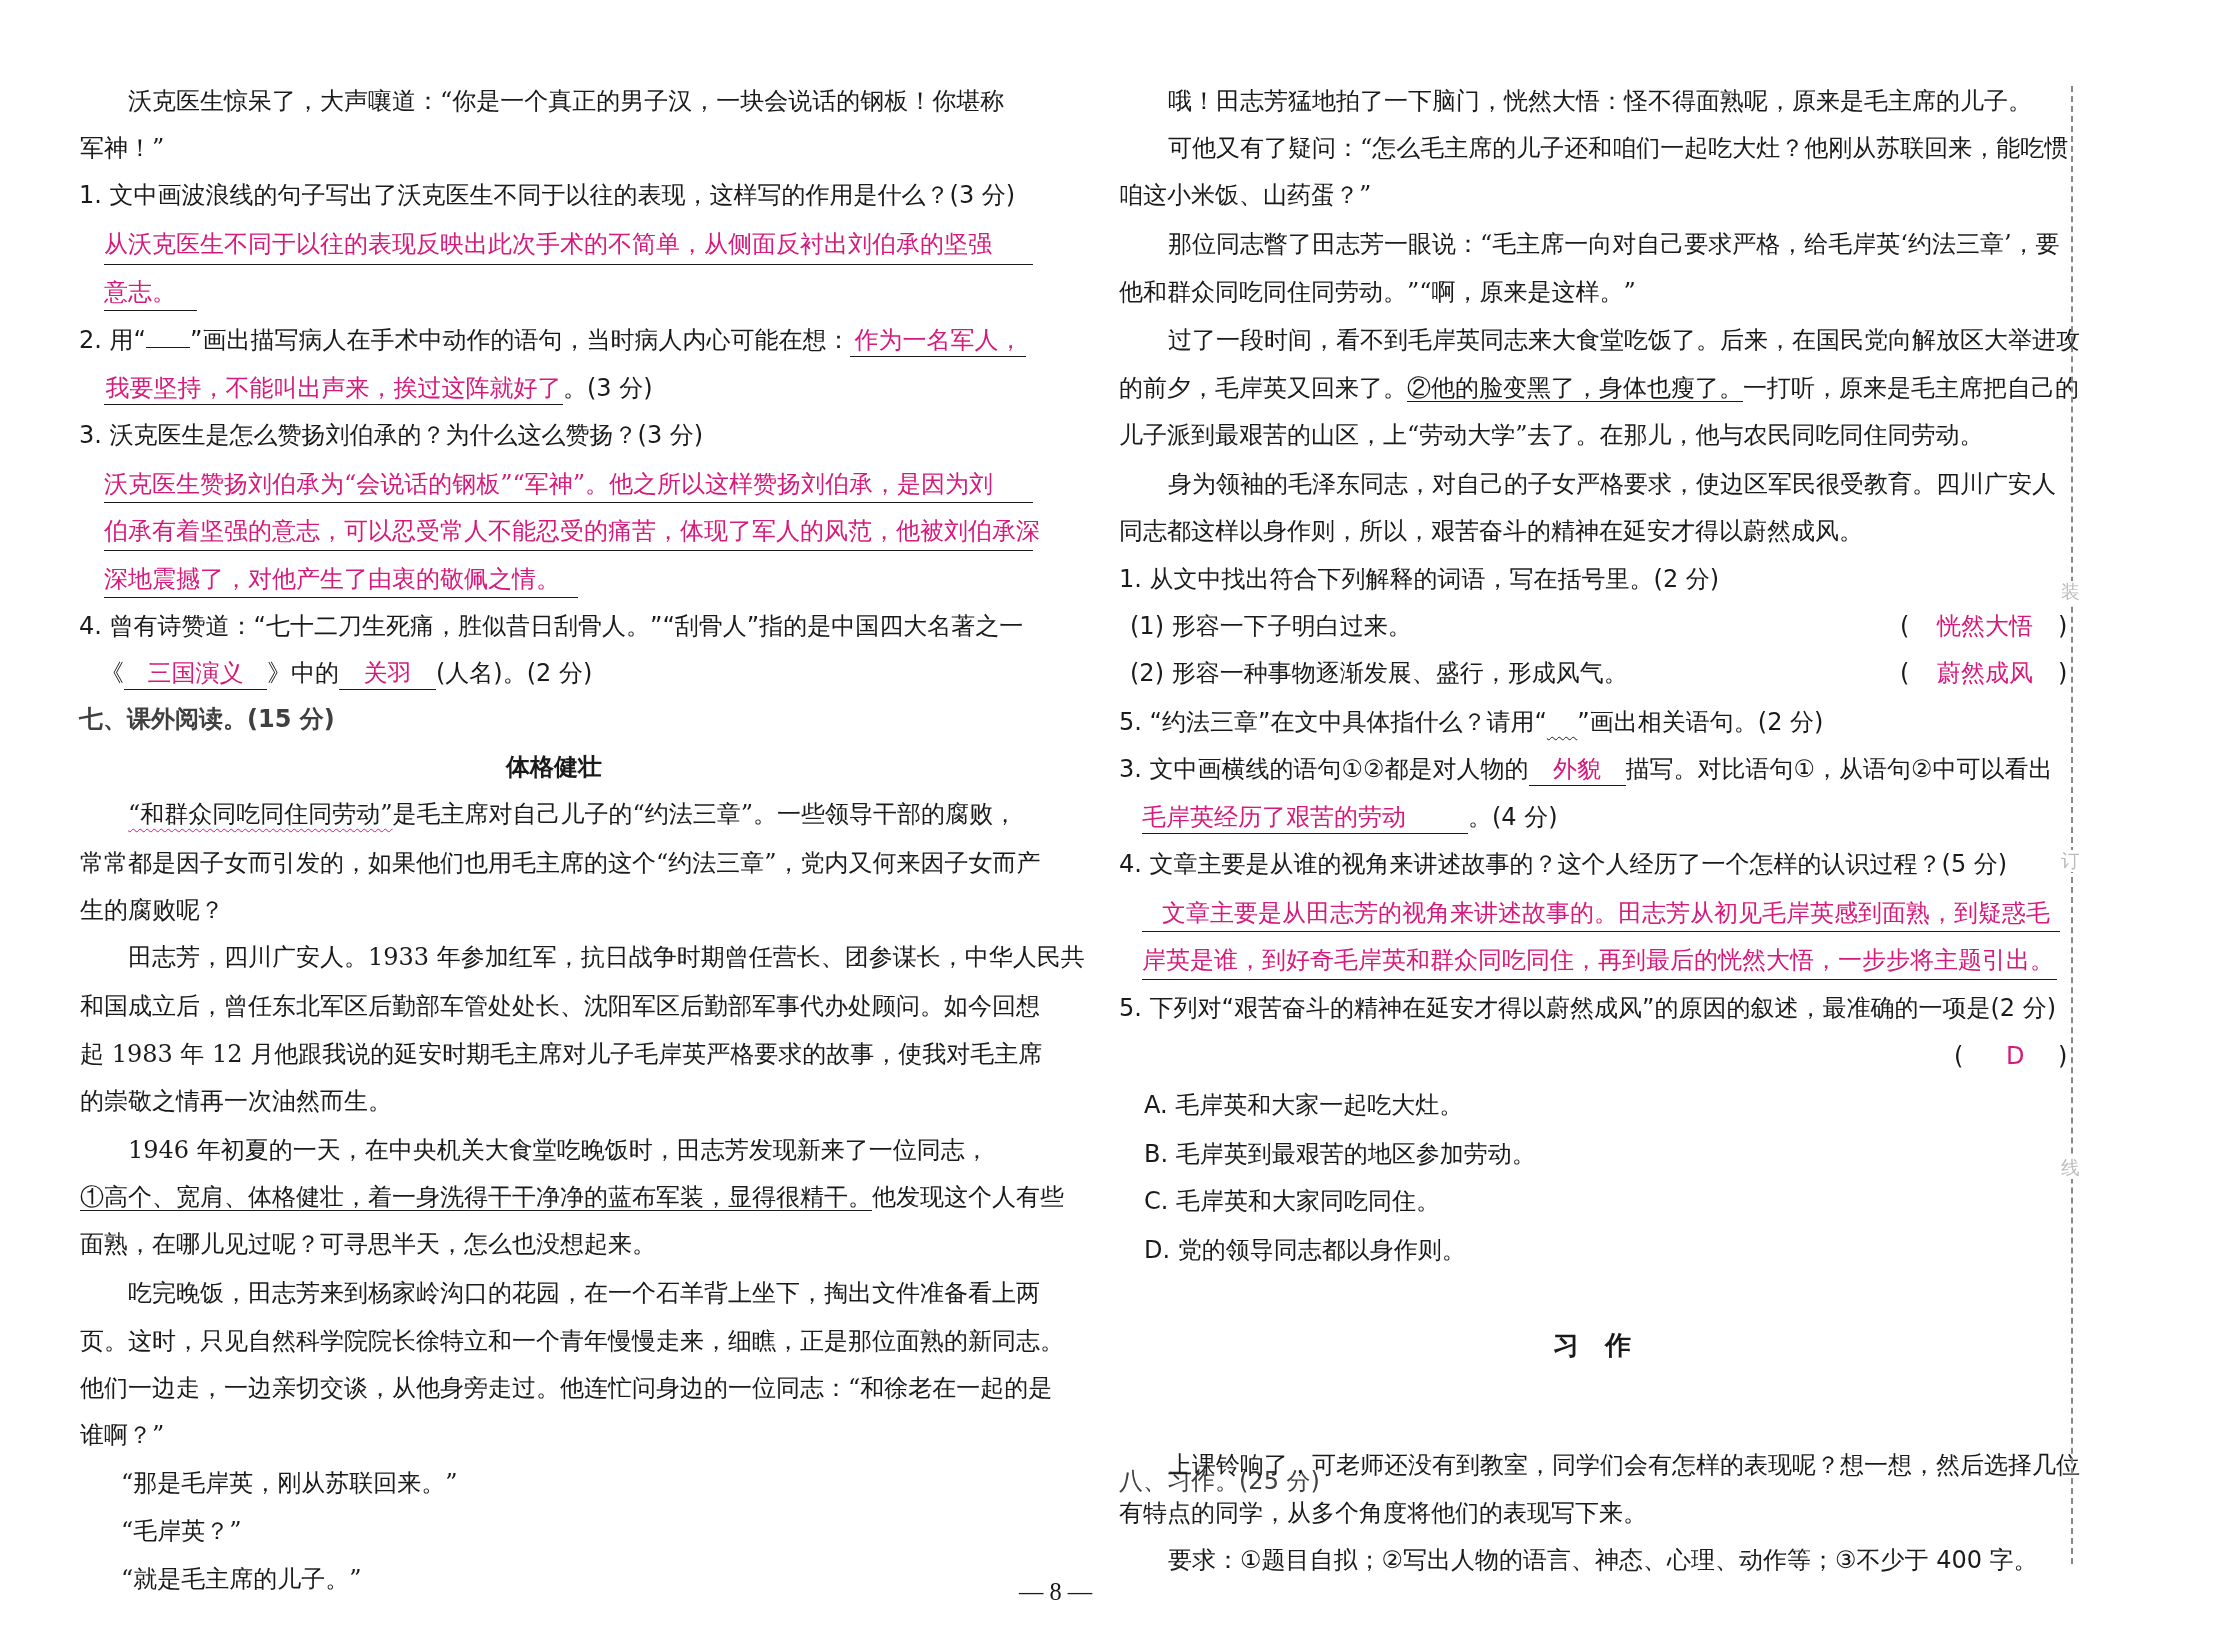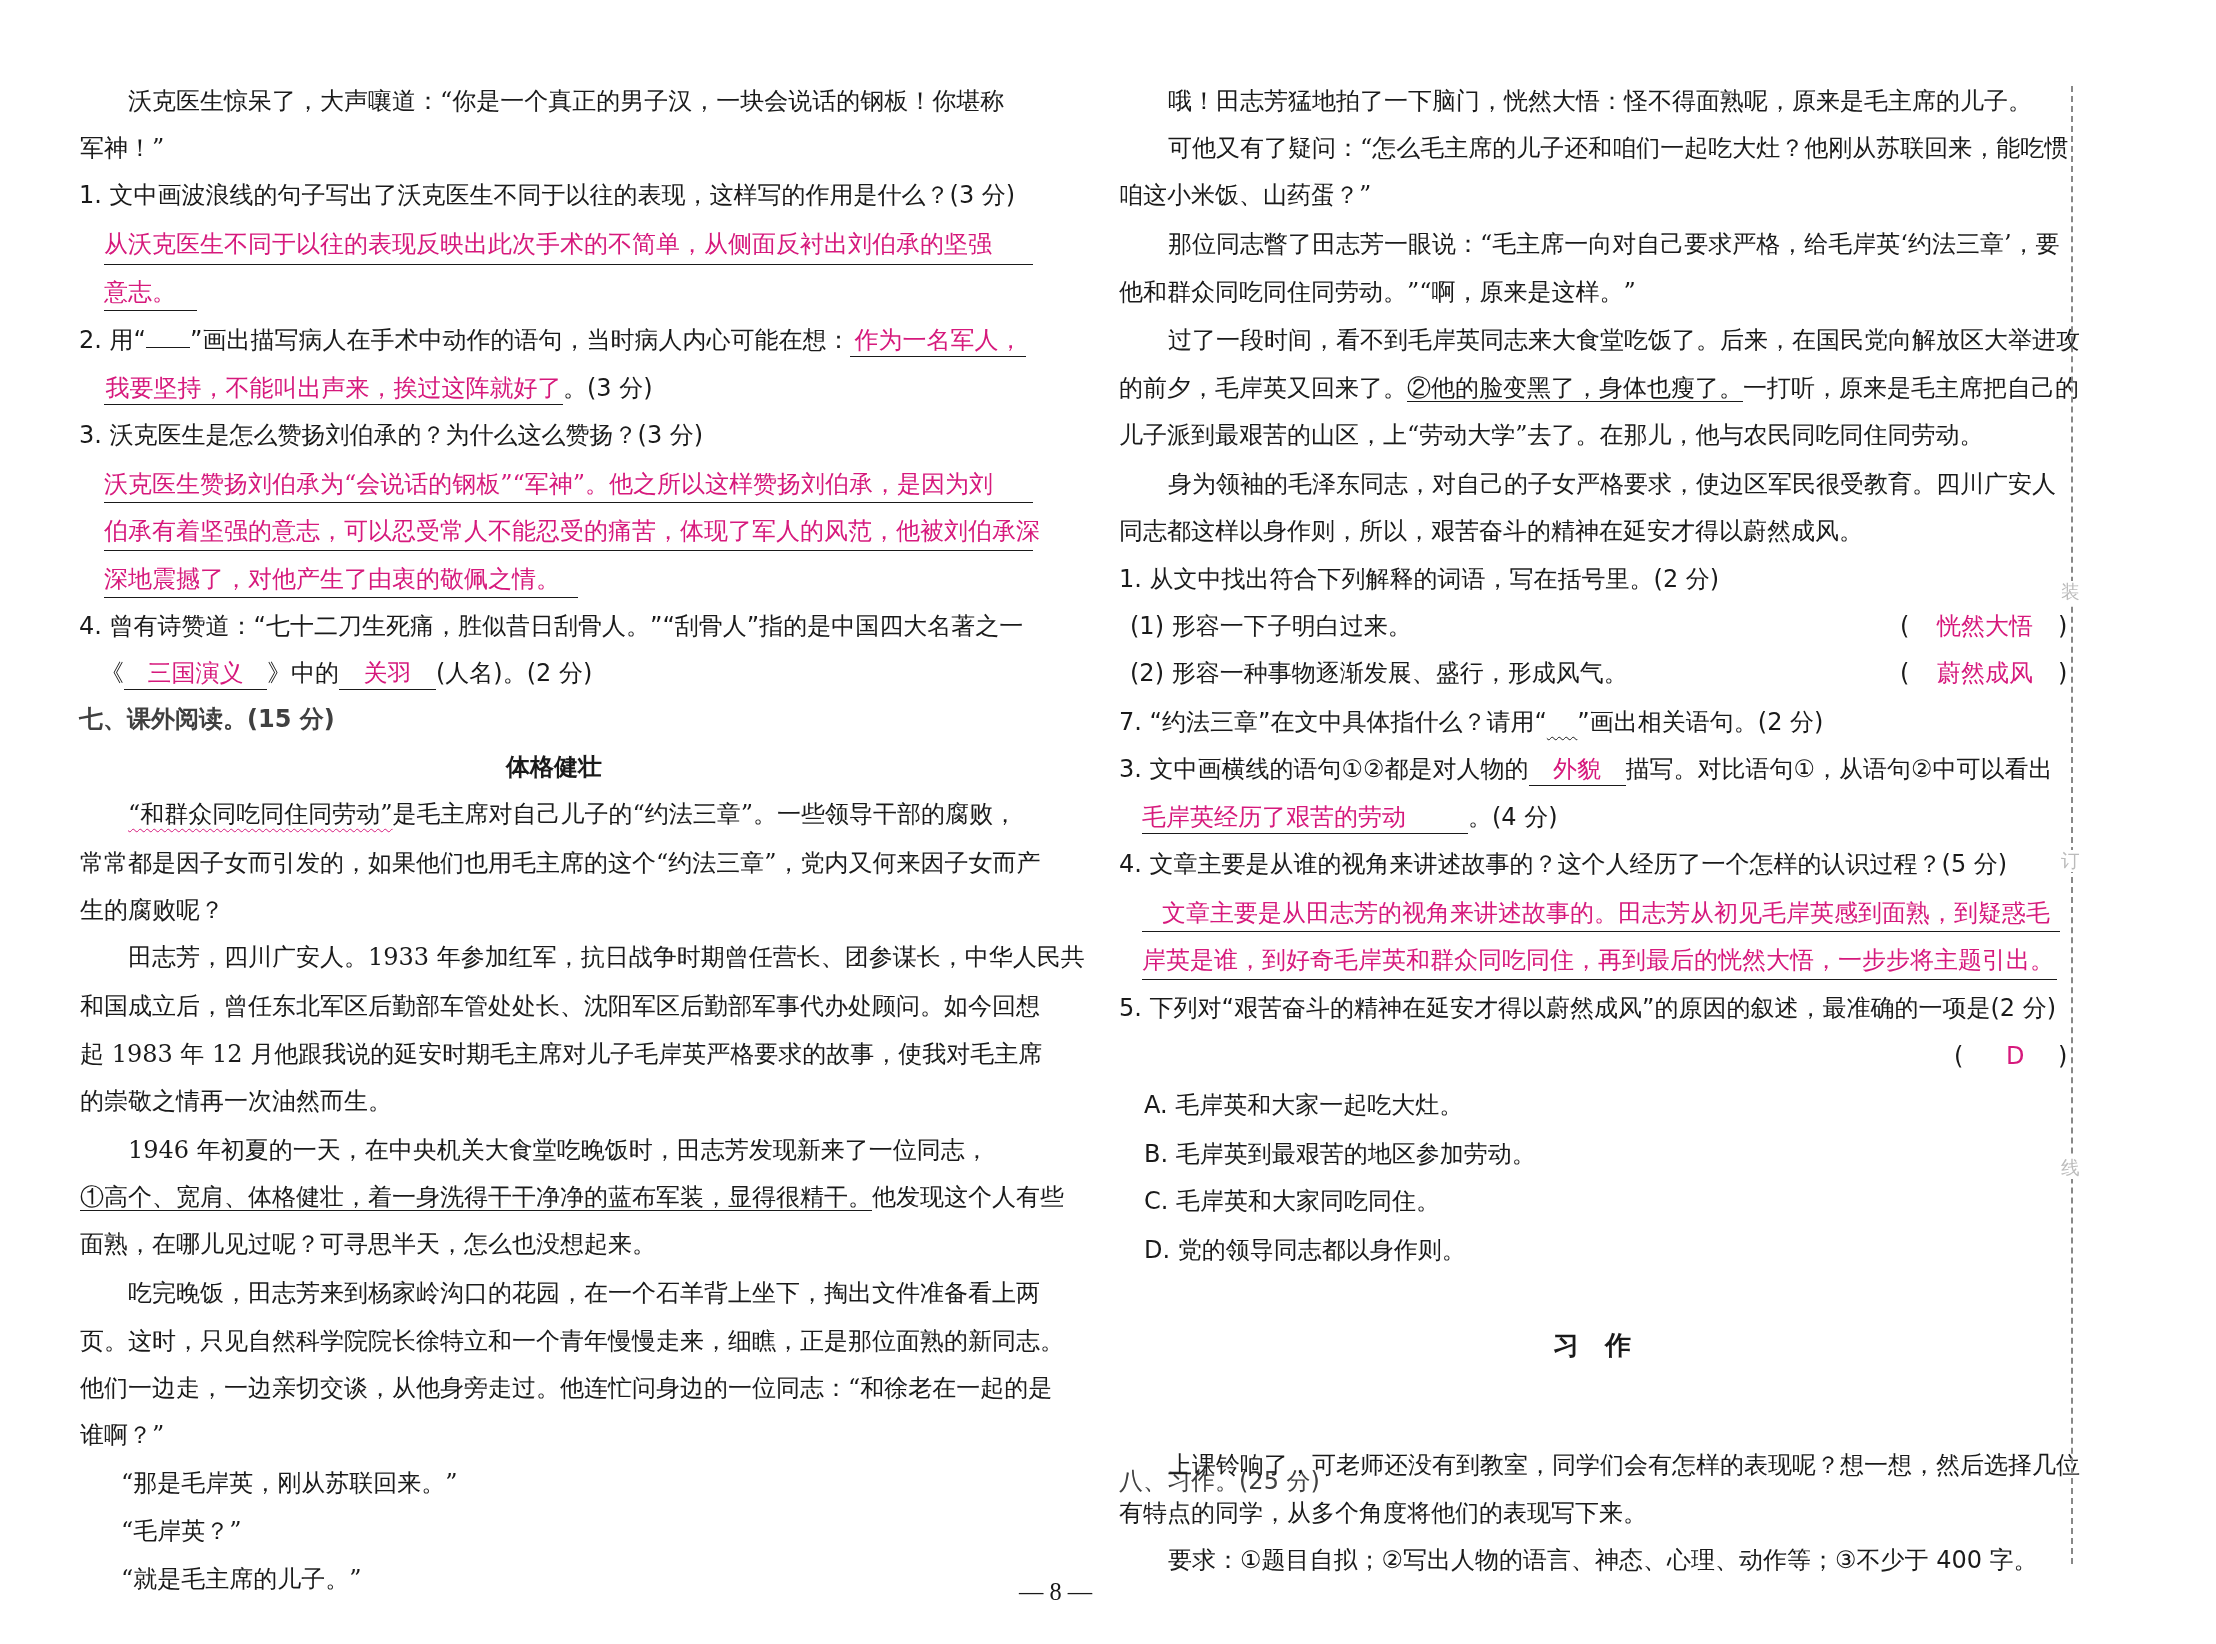--- a/index.html
+++ b/index.html
@@ -104,21 +104,21 @@
   <div class="ln q" style="left:1130px;top:610px">(1) 形容一下子明白过来。</div>
   <div class="ln q" style="left:1900px;top:610px">(</div>
   <div class="ln ans" style="left:1937px;top:610px">恍然大悟</div>
   <div class="ln q" style="left:2058px;top:610px">)</div>
   <div class="ln q" style="left:1130px;top:657px">(2) 形容一种事物逐渐发展、盛行，形成风气。</div>
   <div class="ln q" style="left:1900px;top:657px">(</div>
   <div class="ln ans" style="left:1937px;top:657px">蔚然成风</div>
   <div class="ln q" style="left:2058px;top:657px">)</div>
 
   <div class="ln q" style="left:1119px;top:706px">
-    <span>7. “约法三章”在文中具体指什么？请用“</span><span class="wavy" style="text-decoration-color:#1a1a1a">&nbsp;&nbsp;&nbsp;&nbsp;</span><span>”画出相关语句。(2 分)</span>
+    <span>5. “约法三章”在文中具体指什么？请用“</span><span class="wavy" style="text-decoration-color:#1a1a1a">&nbsp;&nbsp;&nbsp;&nbsp;</span><span>”画出相关语句。(2 分)</span>
   </div>
 
   <div class="ln q" style="left:1119px;top:753px">
     <span>3. 文中画横线的语句①②都是对人物的</span><span class="ans blank" style="width:97px">外貌</span><span>描写。对比语句①，从语句②中可以看出</span>
   </div>
   <div class="ln" style="left:1142px;top:801px">
     <span class="ans blank" style="width:326px;text-align:left">毛岸英经历了艰苦的劳动</span><span class="q">。(4 分)</span>
   </div>
 
   <div class="ln q" style="left:1119px;top:848px">4. 文章主要是从谁的视角来讲述故事的？这个人经历了一个怎样的认识过程？(5 分)</div>

